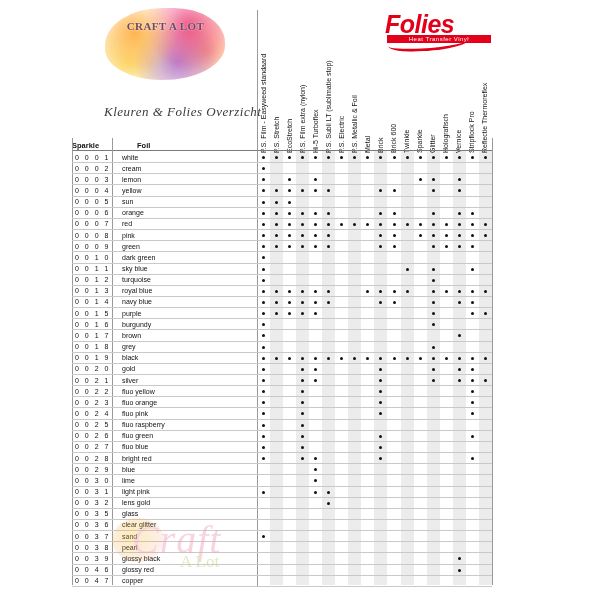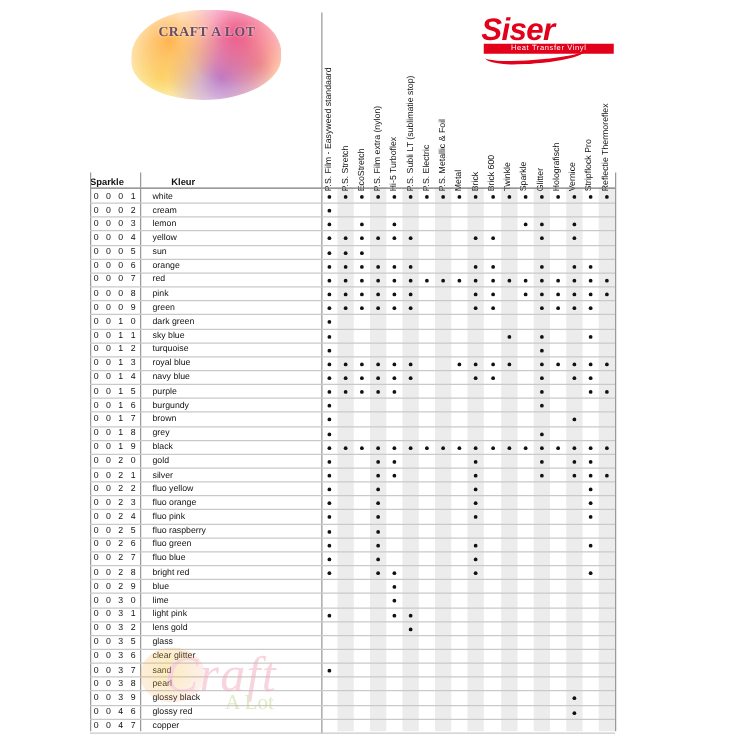--- a/index.html
+++ b/index.html
@@ -115,23 +115,24 @@
   .border-line{position:absolute;background:#7a7a7a;}
 </style>
 </head>
 <body>
 
 <div class="page">
 
   <div class="header">
     <div class="watercolor"></div>
     <div class="logo-text">CRAFT A LOT</div>
+    <div class="subtitle">Kleuren &amp; Folies Overzicht</div>
 
     <div class="siser">
-      <div class="siser-name">Siser</div>
+      <div class="siser-name">Folies</div>
       <div class="siser-sub">Heat Transfer Vinyl</div>
     </div>
     <div class="siser-swoosh"></div>
   </div>
 
   <div class="grid" id="grid">
       <div class="colband" style="left: 270.05px; top: 150px; width: 13.05px; height: 434.85px;"></div>
       <div class="colband" style="left: 296.15px; top: 150px; width: 13.05px; height: 434.85px;"></div>
       <div class="colband" style="left: 322.25px; top: 150px; width: 13.05px; height: 434.85px;"></div>
       <div class="colband" style="left: 348.35px; top: 150px; width: 13.05px; height: 434.85px;"></div>
@@ -152,21 +153,21 @@
       <div class="hdr-rot" style="left: 383.95px; top: 146px;">Brick</div>
       <div class="hdr-rot" style="left: 397px; top: 146px;">Brick 600</div>
       <div class="hdr-rot" style="left: 410.05px; top: 146px;">Twinkle</div>
       <div class="hdr-rot" style="left: 423.1px; top: 146px;">Sparkle</div>
       <div class="hdr-rot" style="left: 436.15px; top: 146px;">Glitter</div>
       <div class="hdr-rot" style="left: 449.2px; top: 146px;">Holografisch</div>
       <div class="hdr-rot" style="left: 462.25px; top: 146px;">Vernice</div>
       <div class="hdr-rot" style="left: 475.3px; top: 146px;">Stripflock Pro</div>
       <div class="hdr-rot" style="left: 488.35px; top: 146px;">Reflectie Thermoreflex</div>
       <div class="colhdr-label" style="left: 72px; top: 141px;">Sparkle</div>
-      <div class="colhdr-label" style="left: 137px; top: 141px;">Kleur</div>
+      <div class="colhdr-label" style="left: 137px; top: 141px;">Foil</div>
       <div class="border-line" style="left: 72px; top: 150px; width: 419.9px; height: 1px;"></div>
       <div class="vline" style="left: 72px; top: 138px; height: 446.85px;"></div>
       <div class="vline" style="left: 112px; top: 138px; height: 446.85px;"></div>
       <div class="vline" style="left: 257px; top: 10px; height: 576.85px;"></div>
       <div class="vline" style="left: 491.9px; top: 138px; height: 446.85px;"></div>
       <div class="rowline" style="top: 162.15px; left: 72px; width: 419.9px;"></div>
       <div class="numcell" style="left: 75px; top: 153.5px;">0 0 0 1</div>
       <div class="namecell" style="left: 122px; top: 153.5px;">white</div>
       <div class="dot" style="left: 262.025px; top: 156px;"></div>
       <div class="dot" style="left: 275.075px; top: 156px;"></div>

